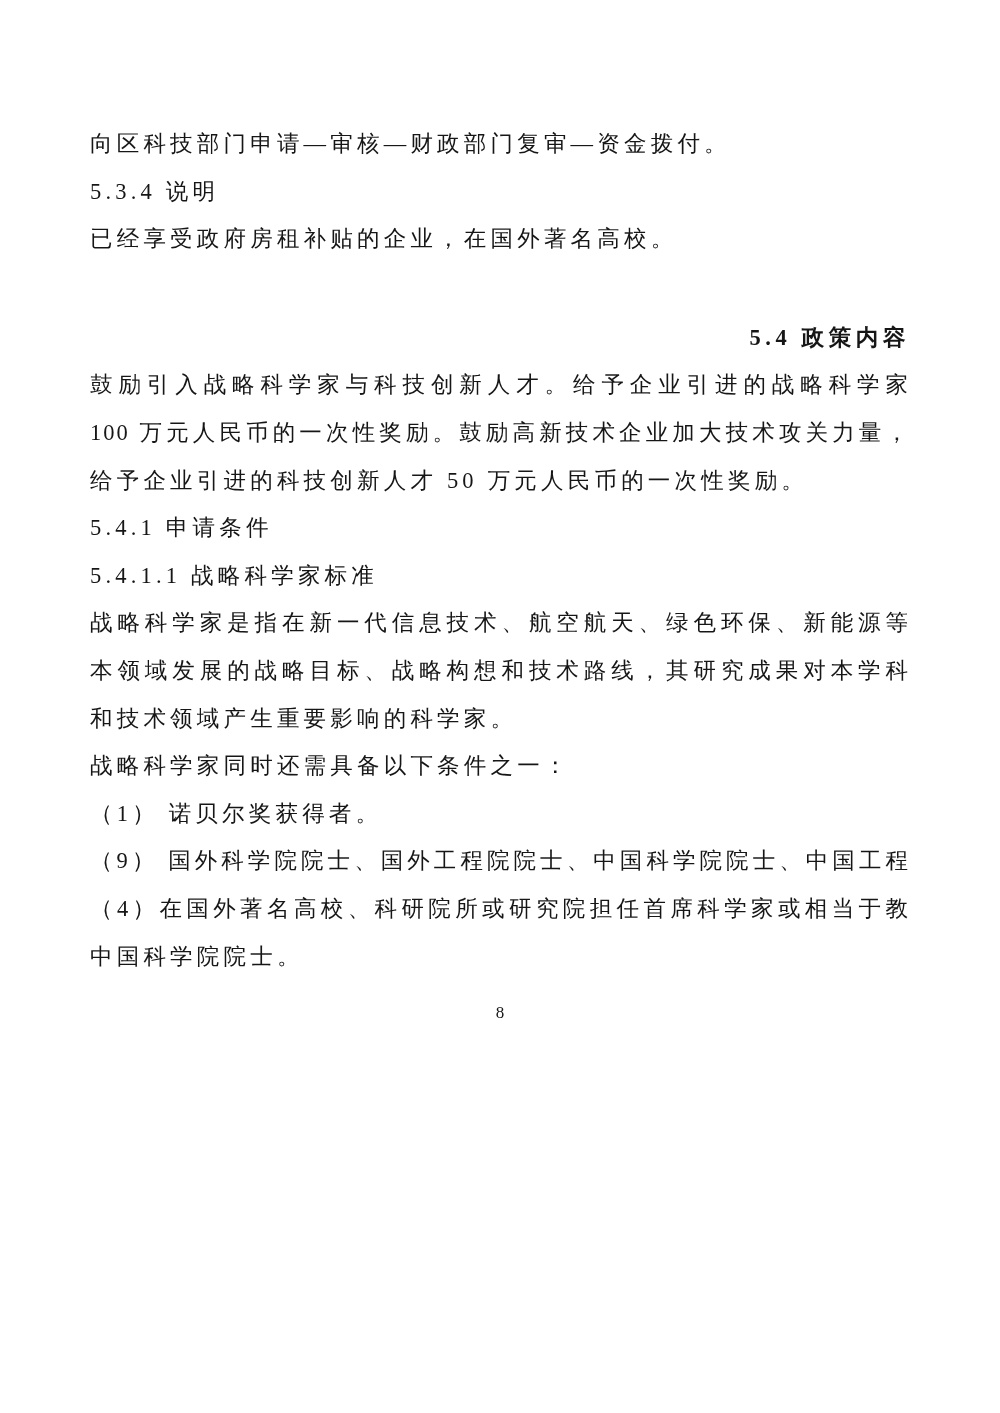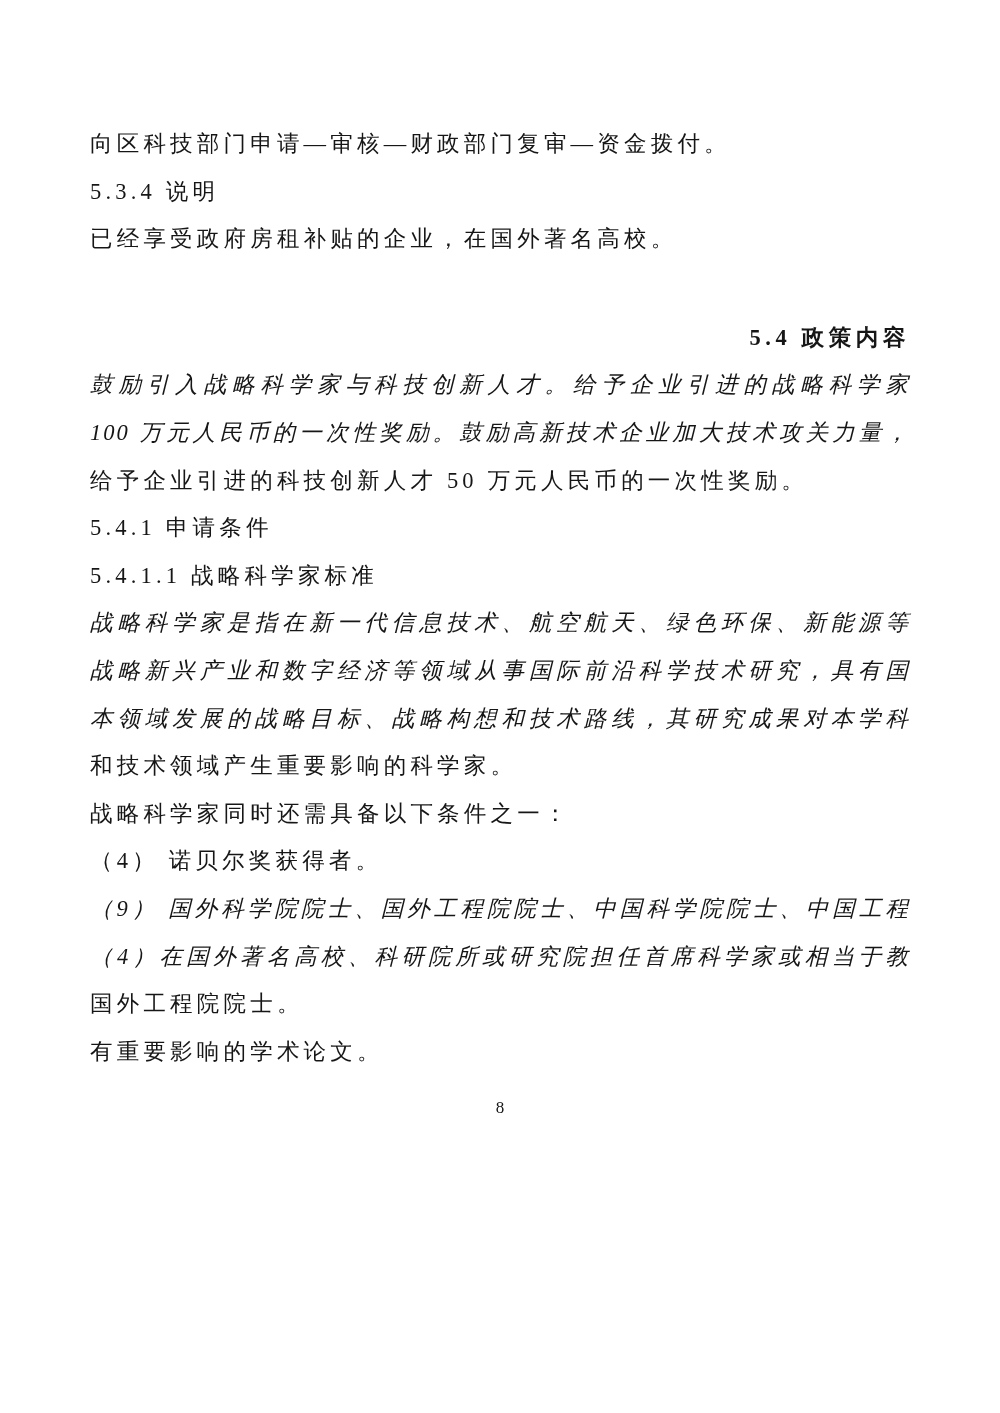--- a/index.html
+++ b/index.html
@@ -24,21 +24,20 @@
     line-height: 47.6px;
     letter-spacing: 4.2px;
     white-space: nowrap;
     color: #161616;
   }
   .line.fill {
     white-space: normal;
     letter-spacing: 2px;
     text-align: justify;
     text-align-last: justify;
-    font-style: italic;
   }
   .line.heading {
     font-weight: bold;
     letter-spacing: 4.6px;
     text-align: right;
   }
   .line.gap {
     margin-top: 51px;
   }
   .page-footer {
@@ -62,26 +61,24 @@
       <div class="line">向区科技部门申请—审核—财政部门复审—资金拨付。</div>
       <div class="line">5.3.4 说明</div>
       <div class="line">已经享受政府房租补贴的企业，在国外著名高校。</div>
       <div class="line heading gap">5.4 政策内容</div>
       <div class="line fill">鼓励引入战略科学家与科技创新人才。给予企业引进的战略科学家</div>
       <div class="line fill">100 万元人民币的一次性奖励。鼓励高新技术企业加大技术攻关力量，</div>
       <div class="line">给予企业引进的科技创新人才 50 万元人民币的一次性奖励。</div>
       <div class="line">5.4.1 申请条件</div>
       <div class="line">5.4.1.1 战略科学家标准</div>
       <div class="line fill">战略科学家是指在新一代信息技术、航空航天、绿色环保、新能源等</div>
-      <div class="line fill">战略新兴产业和数字经济等领域从事国际前沿科学技术研究，具有国</div>
       <div class="line fill">本领域发展的战略目标、战略构想和技术路线，其研究成果对本学科</div>
       <div class="line">和技术领域产生重要影响的科学家。</div>
       <div class="line">战略科学家同时还需具备以下条件之一：</div>
-      <div class="line">（4） 诺贝尔奖获得者。</div>
+      <div class="line">（1） 诺贝尔奖获得者。</div>
       <div class="line fill">（9） 国外科学院院士、国外工程院院士、中国科学院院士、中国工程</div>
       <div class="line fill">（4）在国外著名高校、科研院所或研究院担任首席科学家或相当于教</div>
-      <div class="line">国外工程院院士。</div>
-      <div class="line">有重要影响的学术论文。</div>
+      <div class="line">中国科学院院士。</div>
     </div>
   <div class="page-footer">
     <div class="page-number">8</div>
   </div>
 </div>
 
 </body></html>

